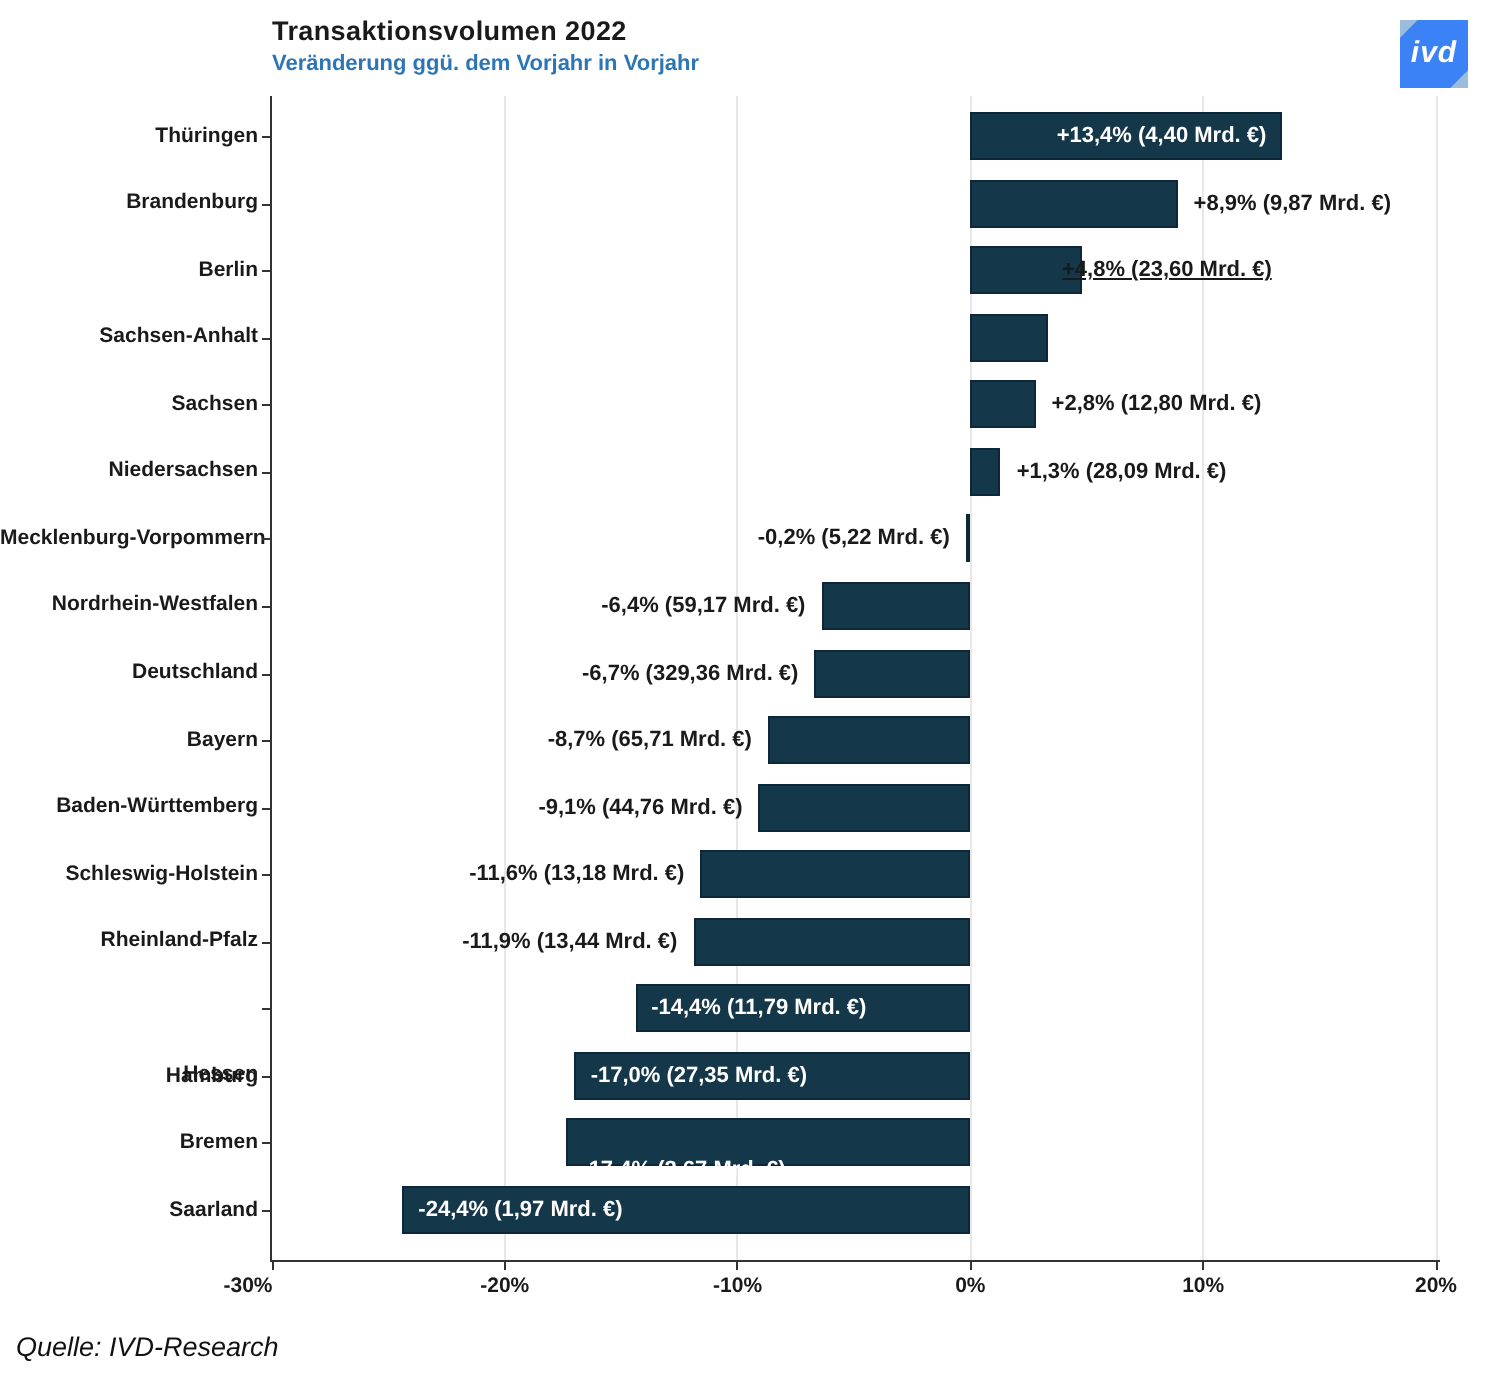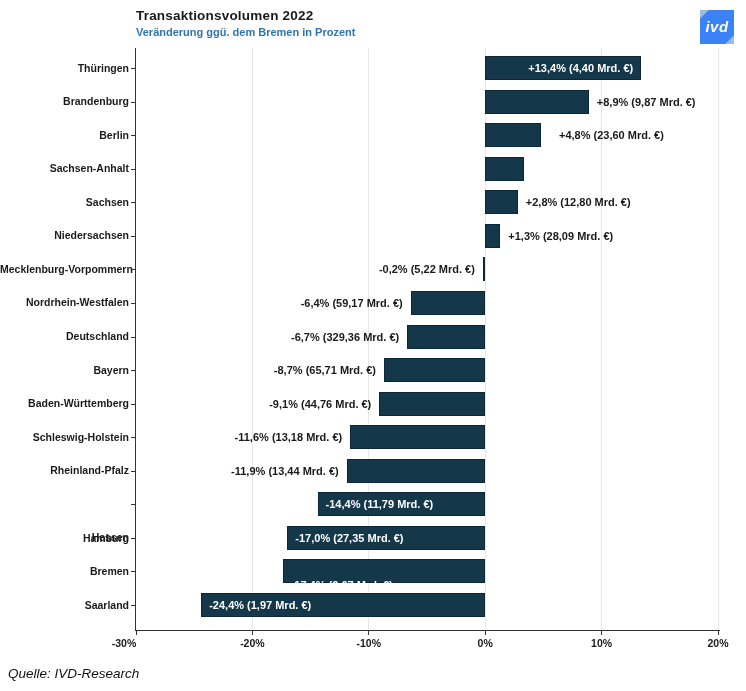--- a/index.html
+++ b/index.html
@@ -33,21 +33,21 @@
   .xtick{position:absolute;top:631px;width:1px;height:4px;background:#333;}
   .xticklabel{position:absolute;top:637px;width:60px;text-align:center;font-size:10.5px;font-weight:bold;color:#1a1a1a;}
 
   .source{position:absolute;left:8px;top:666px;font-size:13.5px;font-style:italic;color:#111;}
 </style>
 </head>
 <body>
 
 <div class="canvas">
   <div class="chart-title">Transaktionsvolumen 2022</div>
-  <div class="chart-subtitle">Veränderung ggü. dem Bremen in Prozent</div>
+  <div class="chart-subtitle">Veränderung ggü. dem Vorjahr in Vorjahr</div>
 
   <div class="logo">
     <div class="logo-inner">
       <span class="logo-text">ivd</span>
     </div>
   </div>
 
   <div class="yaxis-line"></div>
   <div class="xaxis-line"></div>
 
@@ -55,21 +55,21 @@
       <div class="gridline" style="left: 115.9px;"></div>
       <div class="gridline" style="left: 232.3px;"></div>
       <div class="gridline" style="left: 348.7px;"></div>
       <div class="gridline" style="left: 465.1px;"></div>
       <div class="gridline" style="left: 581.5px;"></div>
       <div class="bar" style="top: 8px; left: 349.2px; width: 155.976px;"></div>
       <div class="val in" style="top: 8px; right: 84.824px;">+13,4% (4,40 Mrd. €)</div>
       <div class="bar" style="top: 41.5625px; left: 349.2px; width: 103.596px;"></div>
       <div class="val out" style="top: 41.5625px; left: 460.796px;">+8,9% (9,87 Mrd. €)</div>
       <div class="bar" style="top: 75.125px; left: 349.2px; width: 55.872px;"></div>
-      <div class="val out" style="top: 75.125px; left: 423px;">+4,8% (23,60 Mrd. €)</div>
+      <div class="val out" style="top: 75.125px; left: 395px; text-decoration: underline;">+4,8% (23,60 Mrd. €)</div>
       <div class="bar" style="top: 108.688px; left: 349.2px; width: 38.412px;"></div>
       <div class="bar" style="top: 142.25px; left: 349.2px; width: 32.592px;"></div>
       <div class="val out" style="top: 142.25px; left: 389.792px;">+2,8% (12,80 Mrd. €)</div>
       <div class="bar" style="top: 175.812px; left: 349.2px; width: 15.132px;"></div>
       <div class="val out" style="top: 175.812px; left: 372.332px;">+1,3% (28,09 Mrd. €)</div>
       <div class="bar" style="top: 209.375px; left: 346.872px; width: 2.328px;"></div>
       <div class="val out" style="top: 209.375px; right: 243.128px;">-0,2% (5,22 Mrd. €)</div>
       <div class="bar" style="top: 242.938px; left: 274.704px; width: 74.496px;"></div>
       <div class="val out" style="top: 242.938px; right: 315.296px;">-6,4% (59,17 Mrd. €)</div>
       <div class="bar" style="top: 276.5px; left: 271.212px; width: 77.988px;"></div>

